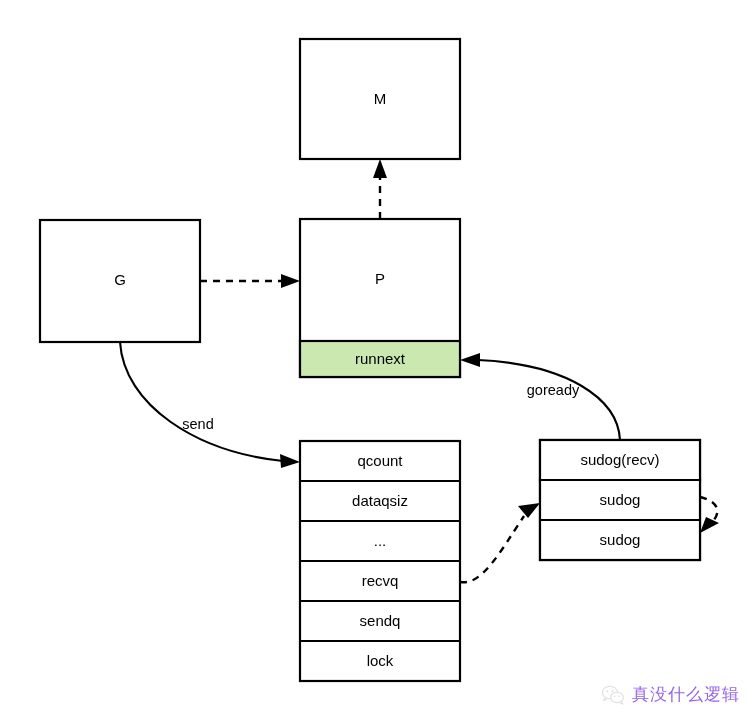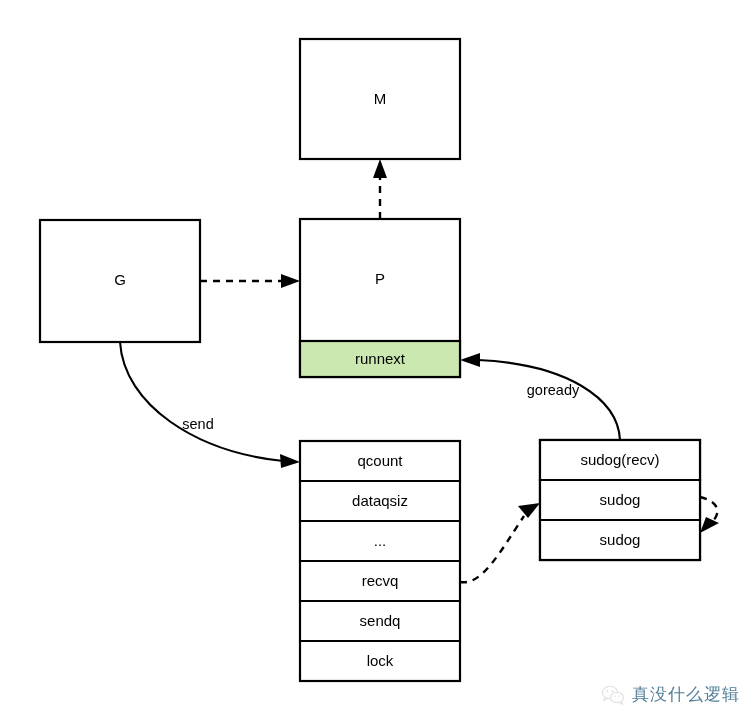--- a/index.html
+++ b/index.html
@@ -78,21 +78,21 @@
     bottom: 16px;
     display: flex;
     align-items: center;
     gap: 7px;
     opacity: 0.72;
     user-select: none;
   }
   #watermark .wm-text {
     font-family: "DejaVu Sans", "Liberation Sans", sans-serif;
     font-size: 17px;
-    color: #0c4a6e;
+    color: #6d28d9;
     letter-spacing: 1px;
     white-space: nowrap;
   }
   #watermark .wm-icon {
     width: 24px;
     height: 20px;
     position: relative;
   }
   #watermark .wm-icon svg { display: block; }
 </style>

